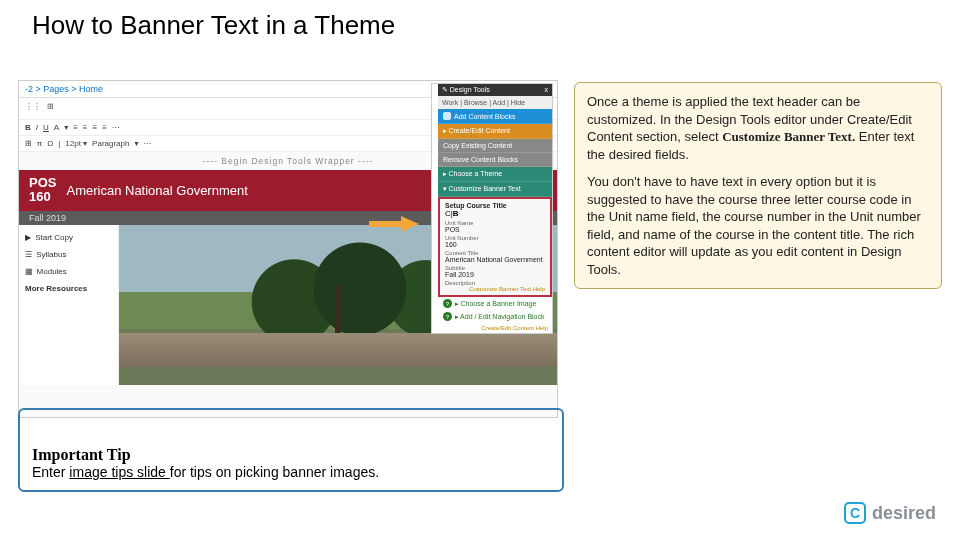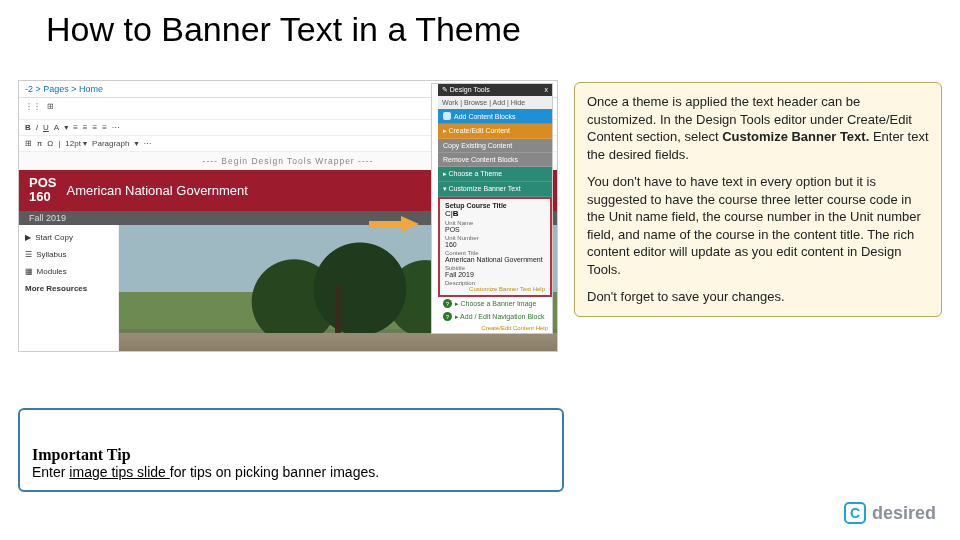--- a/index.html
+++ b/index.html
@@ -5,33 +5,33 @@
   * { box-sizing: border-box; margin: 0; padding: 0; }
   body {
     font-family: "Segoe UI", Arial, sans-serif;
     background: #fff;
     width: 960px;
     height: 540px;
     position: relative;
     overflow: hidden;
   }
   .slide-title {
-    font-size: 34px;
+    font-size: 26px;
     font-weight: 400;
-    padding: 10px 46px 6px;
+    padding: 10px 32px 6px;
     color: #000;
   }
 
   
   .screenshot {
     position: absolute;
     left: 18px;
     top: 80px;
     width: 540px;
-    height: 272px;
+    height: 338px;
     border: 1px solid #ccc;
     background: #fafafa;
     font-size: 9px;
     overflow: hidden;
   }
   .breadcrumb {
     color: #0b73c4;
     padding: 3px 6px;
     border-bottom: 1px solid #ddd;
     background: #fff;
@@ -197,21 +197,21 @@
     background: #fdf7e3;
     border: 1px solid #b9a85f;
     border-radius: 6px;
     padding: 10px 12px;
     font-size: 13px;
     line-height: 1.35;
     color: #222;
   }
   .instruction-box p { margin-bottom: 10px; }
   .instruction-box p:last-child { margin-bottom: 0; }
-  .bold { font-weight: 700; }
+  .bold { font-weight: 700; font-family: Liberation Serif, serif; }
 
   
   .tip-box {
     position: absolute;
     left: 18px;
     top: 408px;
     width: 546px;
     border: 2px solid #3a7cae;
     border-radius: 6px;
     padding: 8px 12px 10px;
@@ -350,21 +350,20 @@
       </div>
     <div style="text-align:right;font-size:6px;color:#c28a00;padding:2px 4px">Create/Edit Content Help</div>
   </div>
 </div>
 
 <div class="instruction-box">
   <p>
     <span>Once a theme is applied the text header can be customized. In the Design Tools editor under Create/Edit Content section, select </span><span class="bold">Customize Banner Text.</span><span> Enter text the desired fields.</span>
   </p>
   <p>You don't have to have text in every option but it is suggested to have the course three letter course code in the Unit name field, the course number in the Unit number field, and name of the course in the content title. The rich content editor will update as you edit content in Design Tools.</p>
-  <p>Don't forget to save your changes.</p>
 </div>
 
 <div class="tip-box">
   <div class="tip-title">Important Tip</div>
   <div class="tip-body">
     <span>Enter </span><span class="link">image tips slide </span><span>for tips on picking banner images.</span>
   </div>
 </div>
 
 <div class="logo">

